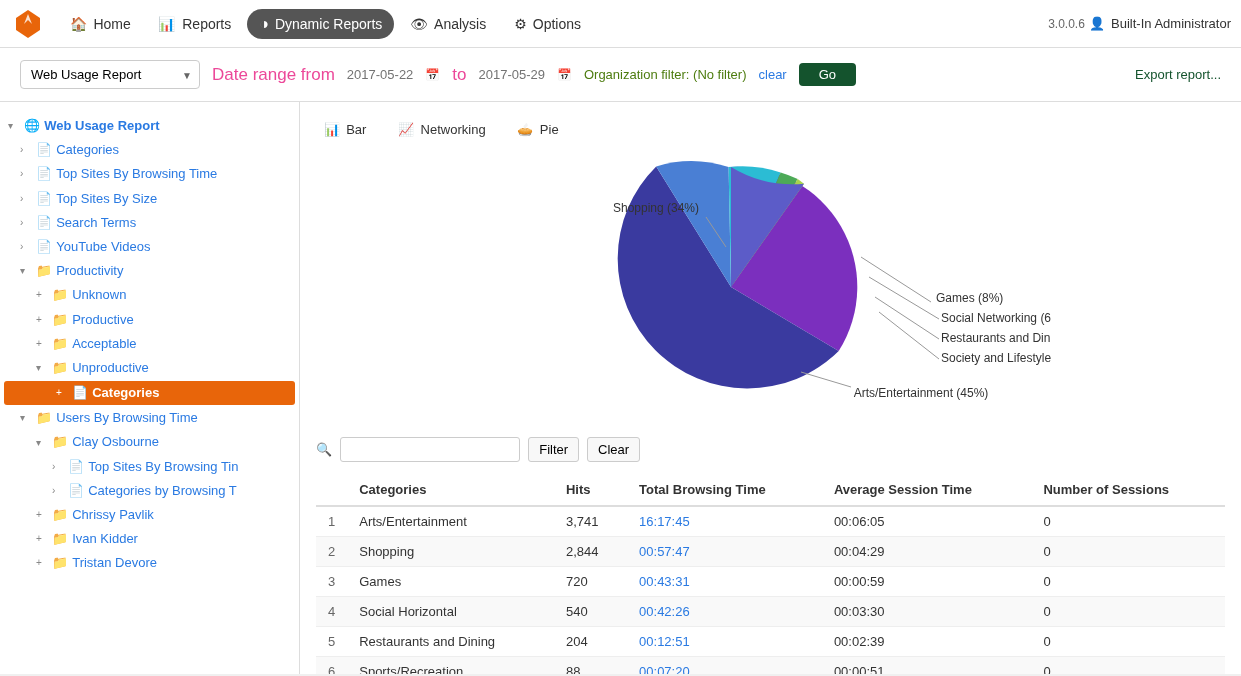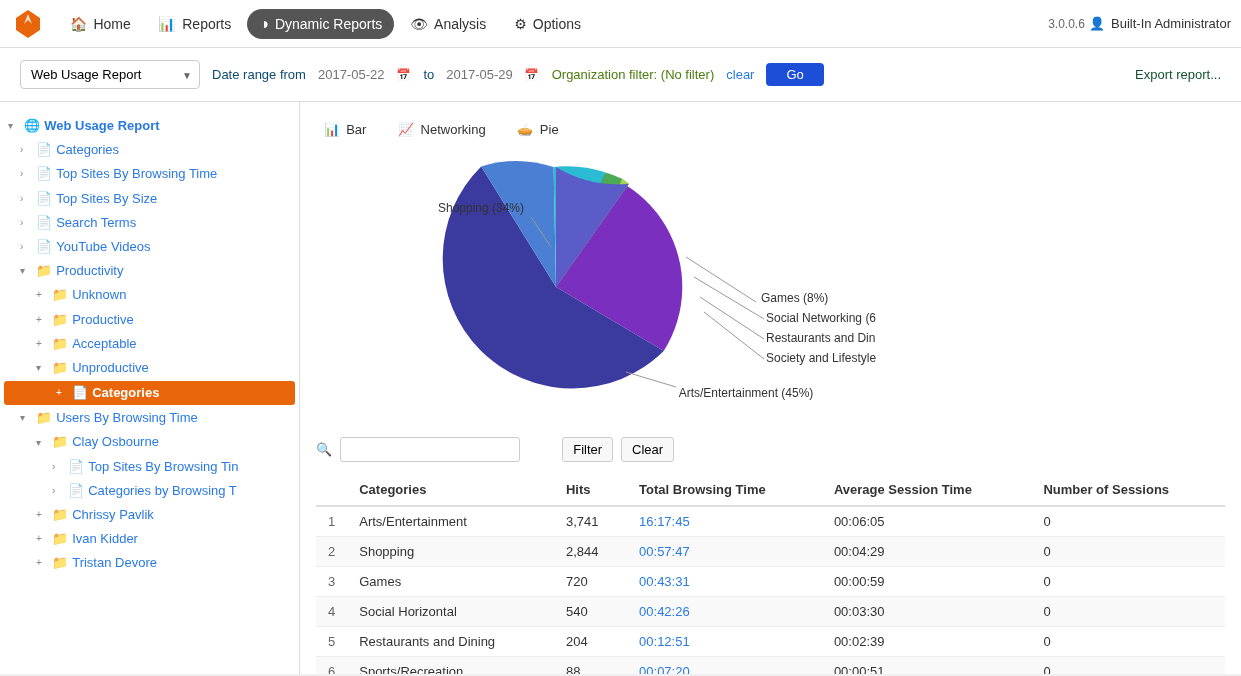--- a/index.html
+++ b/index.html
@@ -12,26 +12,26 @@
     .nav-item.active { background: #555; color: #fff; border-radius: 20px; }
     .nav-spacer { flex: 1; }
     .nav-version { font-size: 12px; color: #666; margin-right: 0; }
     .nav-user { display: flex; align-items: center; gap: 6px; font-size: 13px; }
 
     
     .toolbar { display: flex; align-items: center; background: #fff; padding: 12px 20px; border-bottom: 1px solid #ddd; gap: 12px; }
     .report-select { padding: 6px 28px 6px 10px; border: 1px solid #ccc; border-radius: 4px; background: #fff; font-size: 13px; appearance: none; -webkit-appearance: none; cursor: pointer; min-width: 180px; }
     .select-wrapper { position: relative; display: inline-block; }
     .select-wrapper::after { content: '▼'; font-size: 10px; position: absolute; right: 8px; top: 50%; transform: translateY(-50%); pointer-events: none; color: #666; }
-    .date-label { font-size: 13px; color: #0c4a6e; }
+    .date-label { font-size: 17px; color: #ec4899; }
     .date-value { color: #737373; font-size: 13px; }
     .cal-icon { font-size: 12px; color: #666; cursor: pointer; }
     .org-filter { font-size: 13px; color: #4d7c0f; }
     .clear-link { color: #2a7ae2; cursor: pointer; font-size: 13px; }
-    .go-btn { background: #1d4ed8; color: #fff; border: none; padding: 4px 20px; border-radius: 4px; cursor: pointer; font-size: 13px; }
+    .go-btn { background: #14532d; color: #fff; border: none; padding: 4px 20px; border-radius: 4px; cursor: pointer; font-size: 13px; }
     .export-link { color: #14532d; cursor: pointer; font-size: 13px; margin-left: auto; }
 
     
     .main-layout { display: flex; height: calc(676px - 48px - 56px); overflow: hidden; background: #fff; }
 
     
     .sidebar { width: 300px; border-right: 1px solid #ddd; overflow-y: auto; padding: 12px 0; background: #fff; flex-shrink: 0; }
     .tree-item { display: flex; align-items: center; gap: 4px; padding: 3px 8px 3px 0; cursor: pointer; font-size: 13px; line-height: 1.4; }
     .tree-item.selected { background: #e8650a; color: #fff; border-radius: 3px; }
     .tree-label { color: #2a7ae2; }
@@ -43,26 +43,26 @@
     .indent-3 { padding-left: 52px; }
 
     
     .content { flex: 1; overflow-y: auto; padding: 16px; background: #fff; }
 
     
     .chart-tabs { display: flex; gap: 16px; margin-bottom: 16px; }
     .chart-tab { display: flex; align-items: center; gap: 6px; cursor: pointer; font-size: 13px; color: #333; padding: 4px 8px; }
 
     
-    .chart-area { display: flex; margin-bottom: 20px; }
+    .chart-area { display: flex; justify-content: center; margin-bottom: 20px; }
 
     
     .table-toolbar { display: flex; align-items: center; gap: 8px; margin-bottom: 12px; }
     .table-search { padding: 4px 8px; border: 1px solid #ccc; border-radius: 3px; font-size: 13px; width: 180px; }
-    .filter-btn { padding: 4px 10px; border: 1px solid #ccc; background: #f8f8f8; border-radius: 3px; cursor: pointer; font-size: 13px; margin-left: 34px; }
+    .filter-btn { padding: 4px 10px; border: 1px solid #ccc; background: #f8f8f8; border-radius: 3px; cursor: pointer; font-size: 13px; }
     .clear-btn { padding: 4px 10px; border: 1px solid #ccc; background: #f8f8f8; border-radius: 3px; cursor: pointer; font-size: 13px; }
 
     .data-table { width: 100%; border-collapse: collapse; font-size: 13px; }
     .data-table th { text-align: left; padding: 8px 12px; border-bottom: 2px solid #ddd; font-weight: 600; color: #333; }
     .data-table td { padding: 7px 12px; border-bottom: 1px solid #eee; }
     .data-table tr:nth-child(even) td { background: #f9f9f9; }
     .row-num { color: #666; width: 24px; }
     .time-blue { color: #2a7ae2; }
   </style>
 </head>

